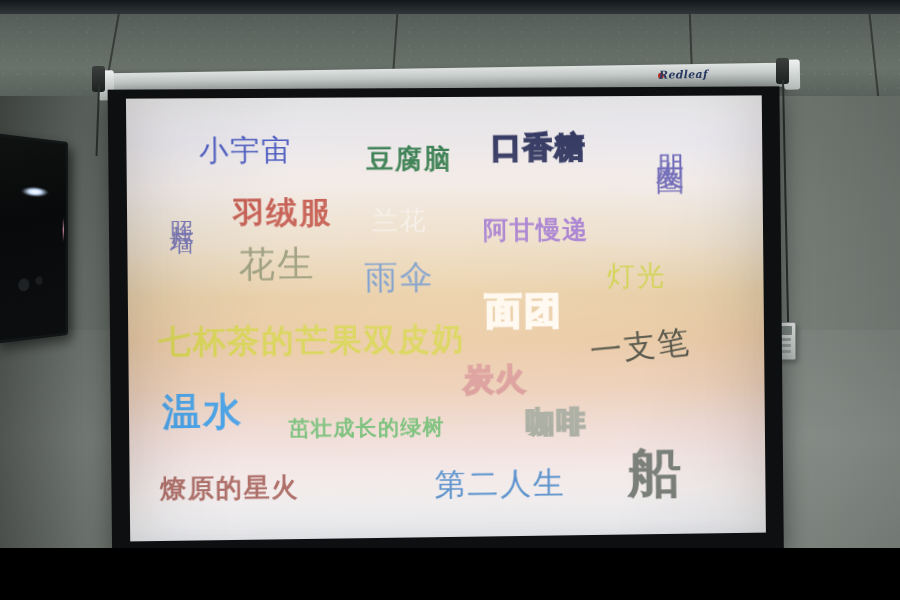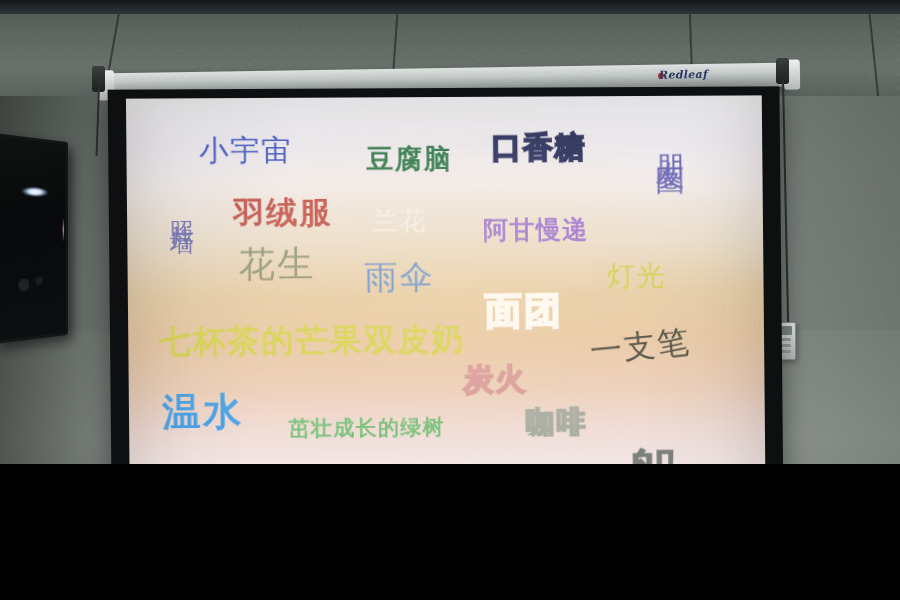--- a/index.html
+++ b/index.html
@@ -4,21 +4,21 @@
 <title>Projector Screen Word Cloud</title>
 <style>
   html, body {
     margin: 0;
     padding: 0;
     background: #000;
   }
   #scene {
     position: relative;
     width: 900px;
-    height: 464px;
+    height: 548px;
     overflow: hidden;
     font-family: "DejaVu Sans", "Liberation Sans", sans-serif;
     background: #6e7671;
   }
 
   
   .wall {
     position: absolute;
     inset: 0;
     background:

